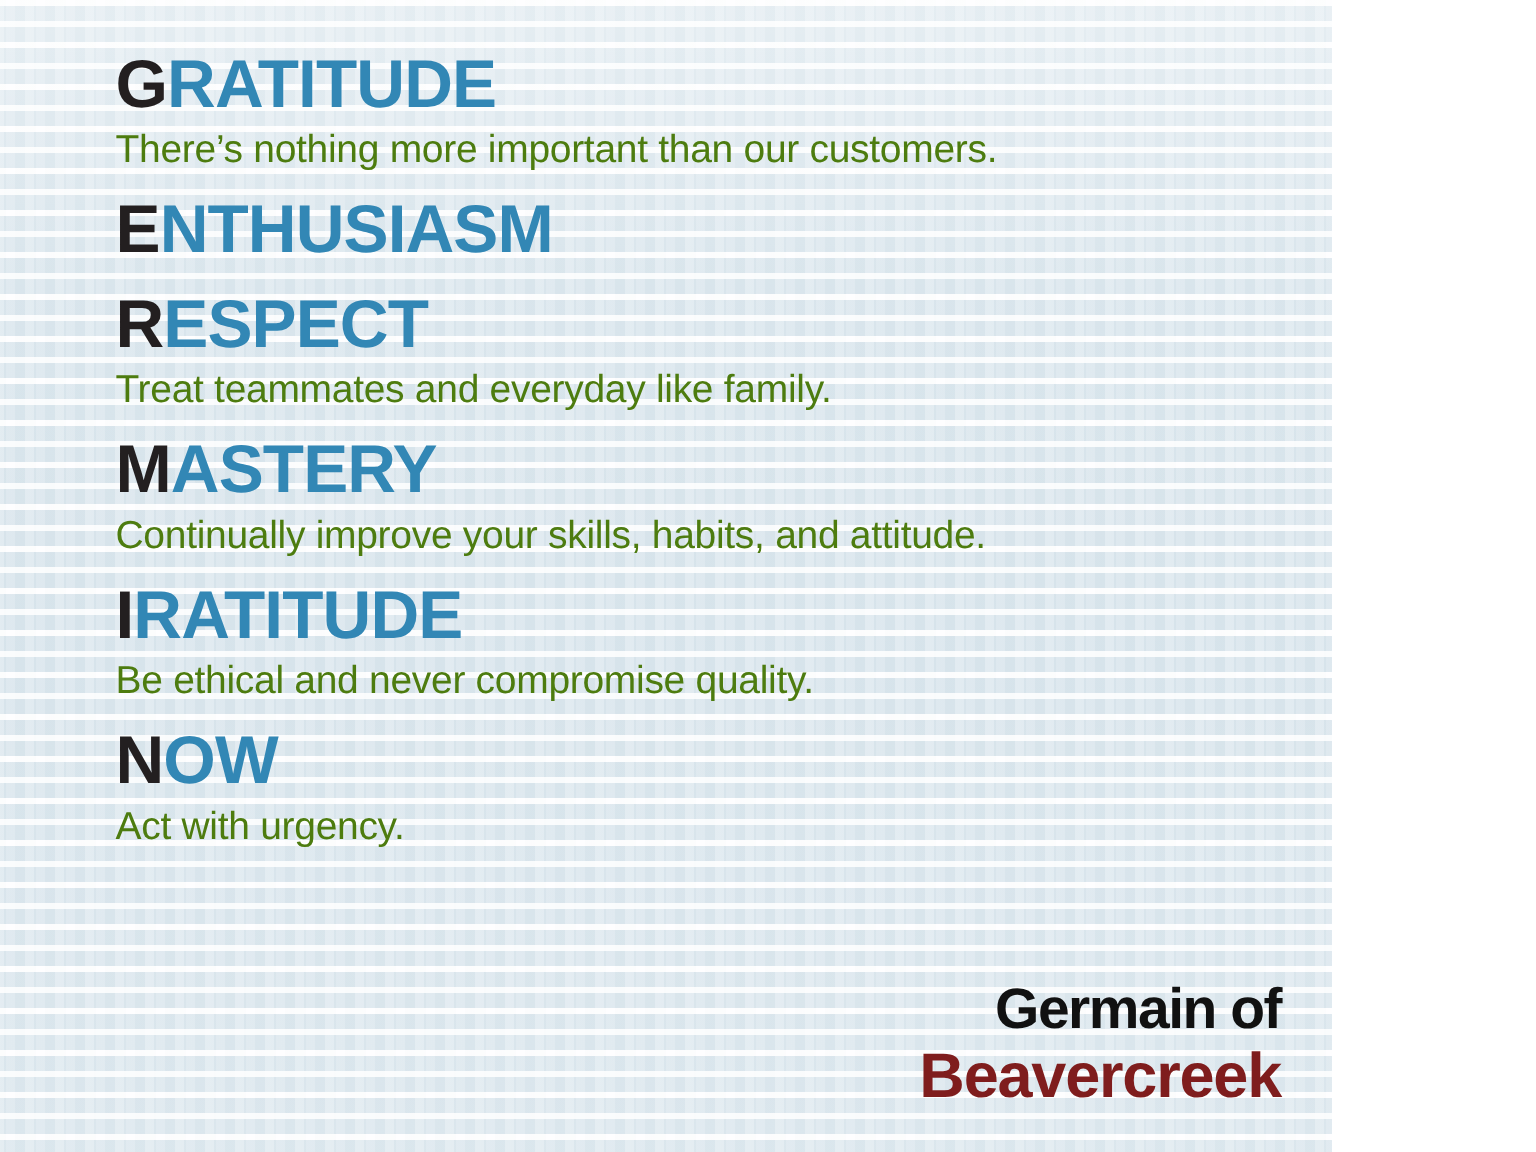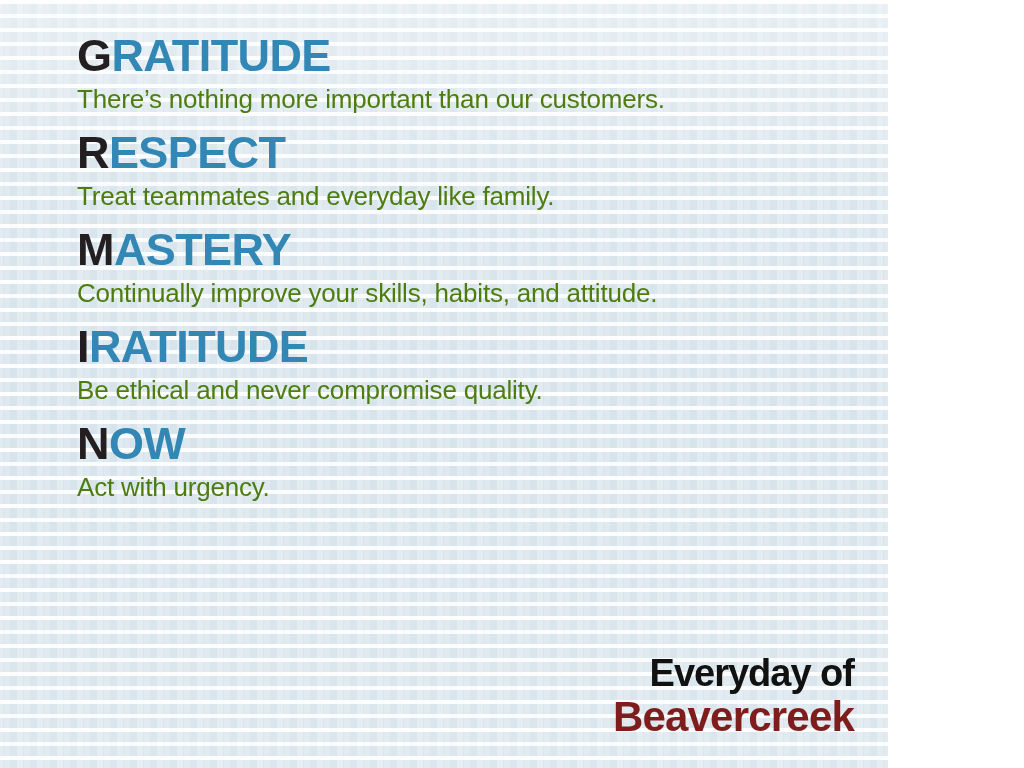--- a/index.html
+++ b/index.html
@@ -181,20 +181,21 @@
   <div id="wash"></div>
 
   <div id="content">
 
     <div class="value-block">
       <h2 class="value-heading"><span class="initial">G</span><span class="rest">RATITUDE</span></h2>
       <p class="value-desc">There’s nothing more important than our customers.</p>
     </div>
 
     <div class="value-block">
+      <h2 class="value-heading"><span class="initial">E</span><span class="rest">NTHUSIASM</span></h2>
     </div>
 
     <div class="value-block">
       <h2 class="value-heading"><span class="initial">R</span><span class="rest">ESPECT</span></h2>
       <p class="value-desc">Treat teammates and everyday like family.</p>
     </div>
 
     <div class="value-block">
       <h2 class="value-heading"><span class="initial">M</span><span class="rest">ASTERY</span></h2>
       <p class="value-desc">Continually improve your skills, habits, and attitude.</p>
@@ -207,17 +208,17 @@
     </div>
 
     <div class="value-block">
       <h2 class="value-heading"><span class="initial">N</span><span class="rest">OW</span></h2>
       <p class="value-desc">Act with urgency.</p>
     </div>
 
   </div>
 
   <div id="logo">
-    <div class="logo-line1"><span class="logo-brand">Everyday</span><span class="logo-of"> of</span></div>
+    <div class="logo-line1"><span class="logo-brand">Germain</span><span class="logo-of"> of</span></div>
     <div class="logo-line2">Beavercreek</div>
   </div>
 
 </div>
 
 </body></html>

